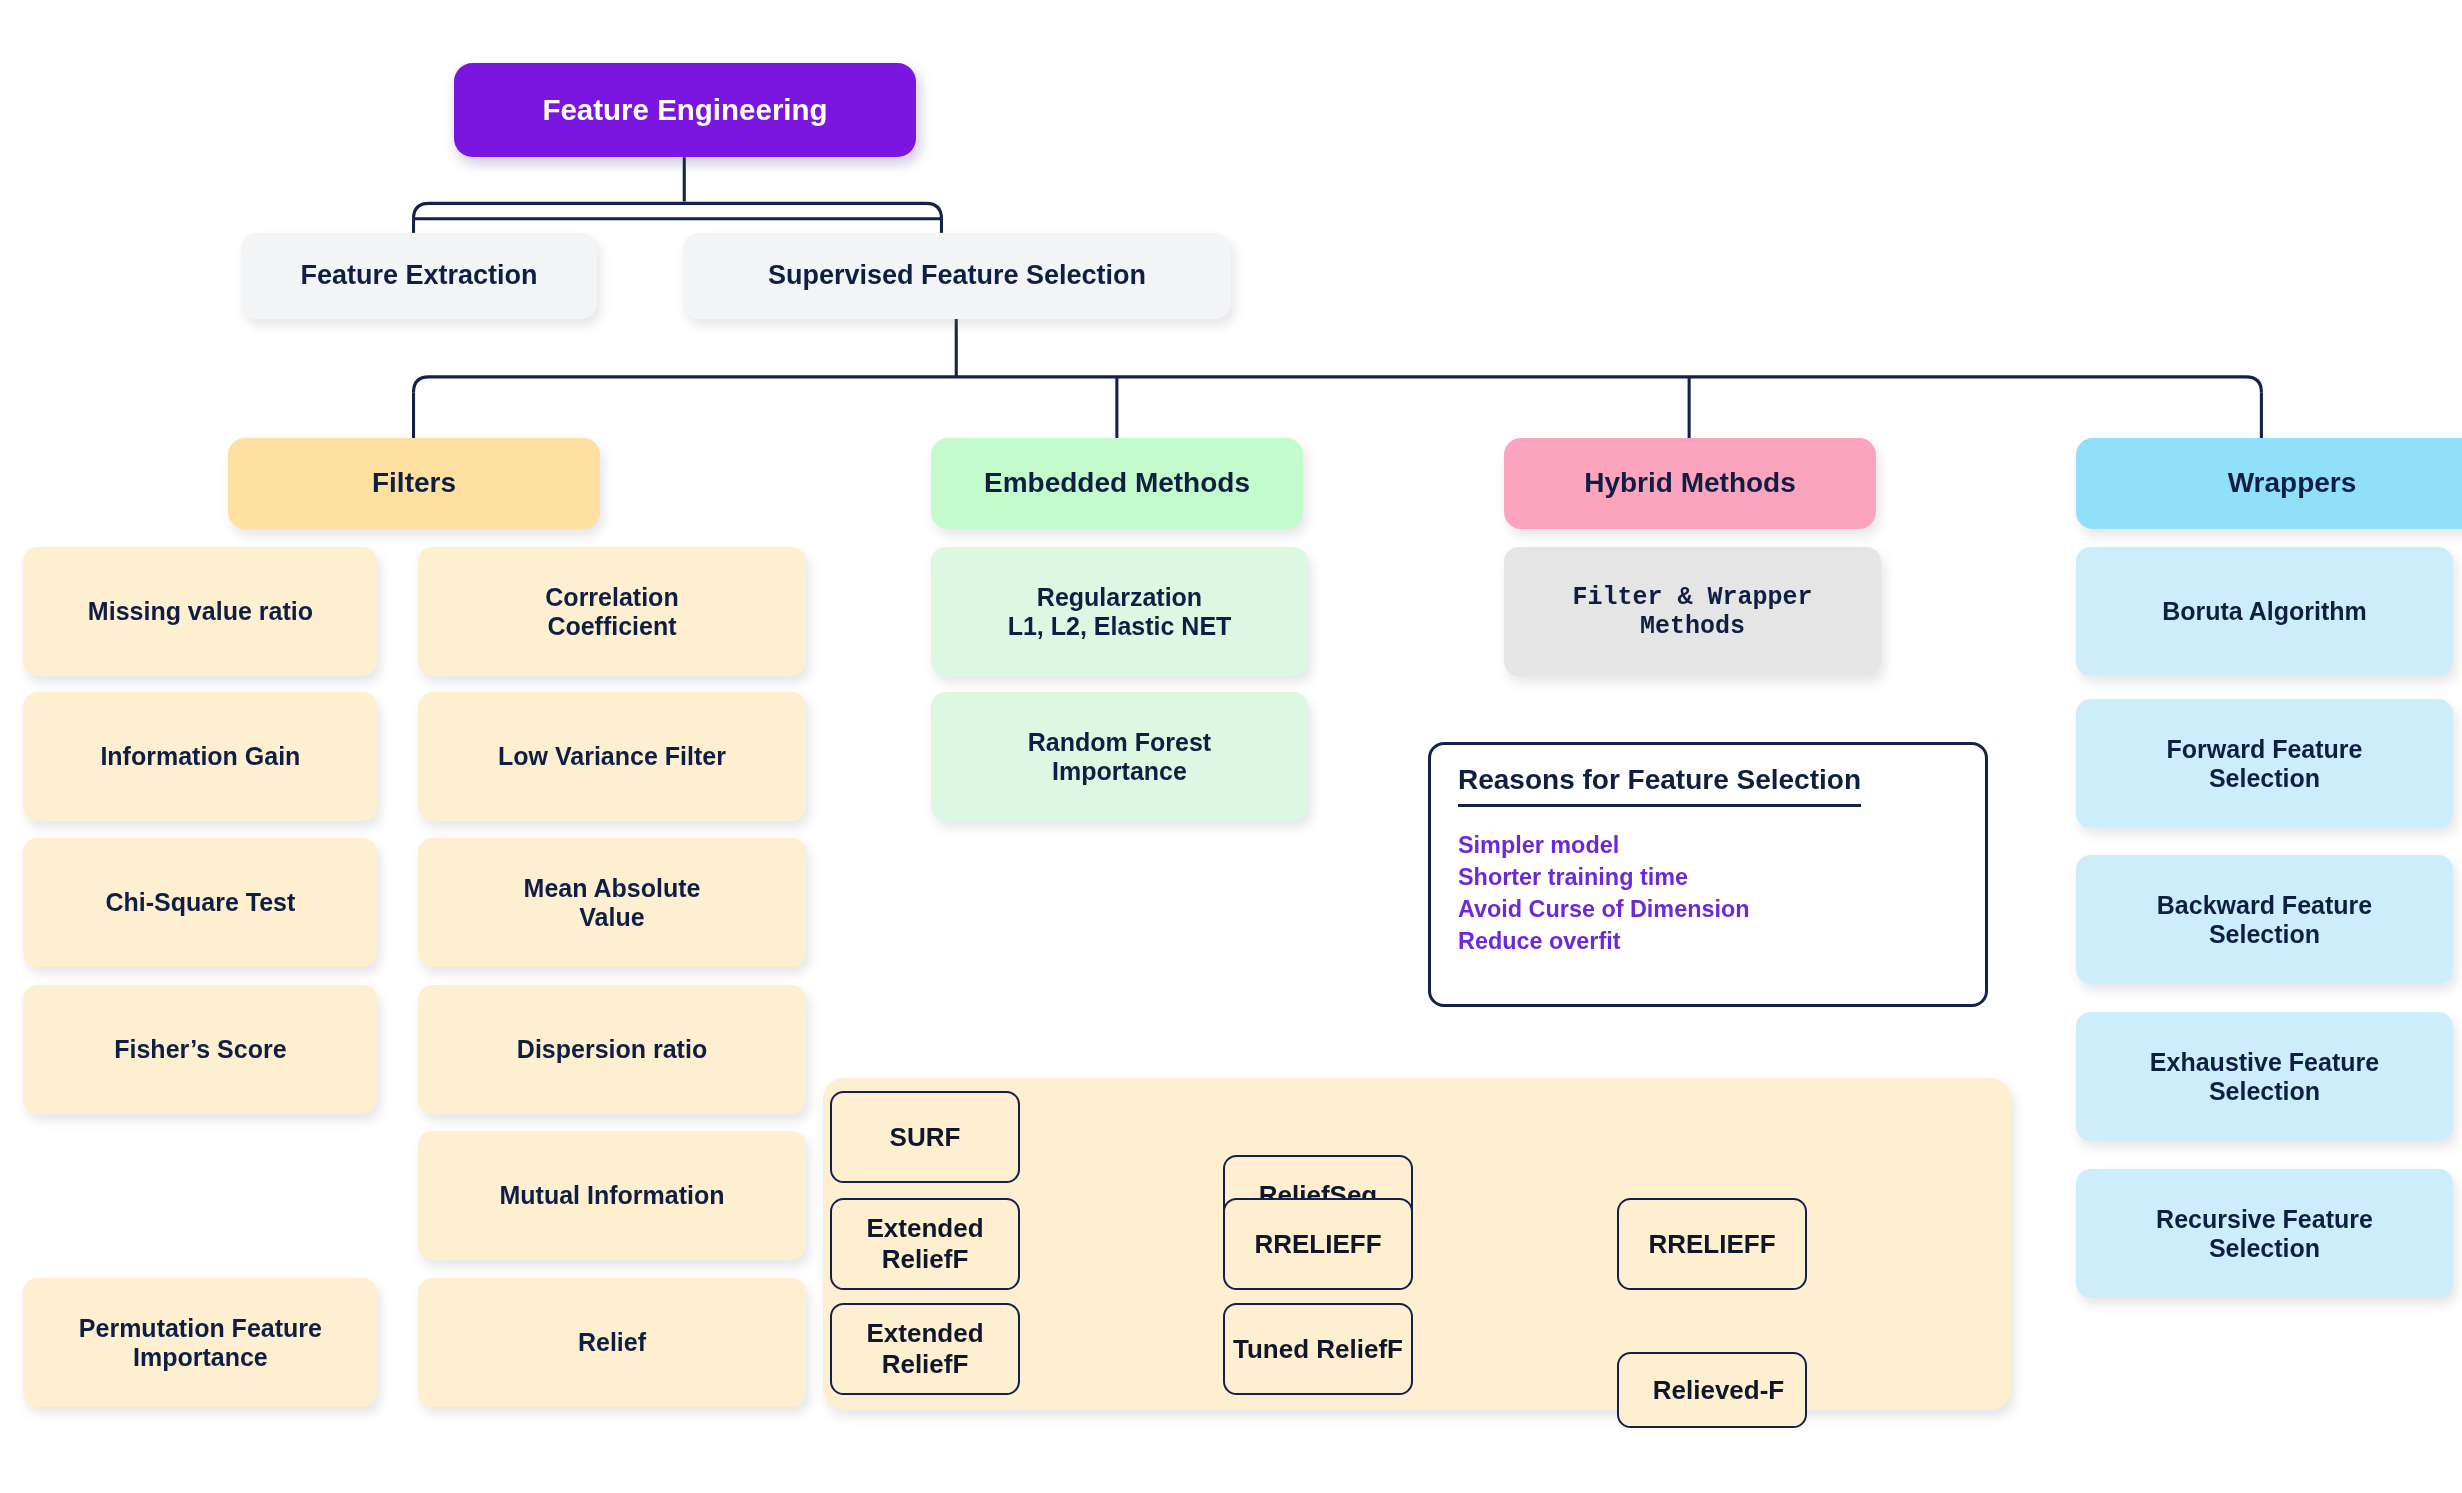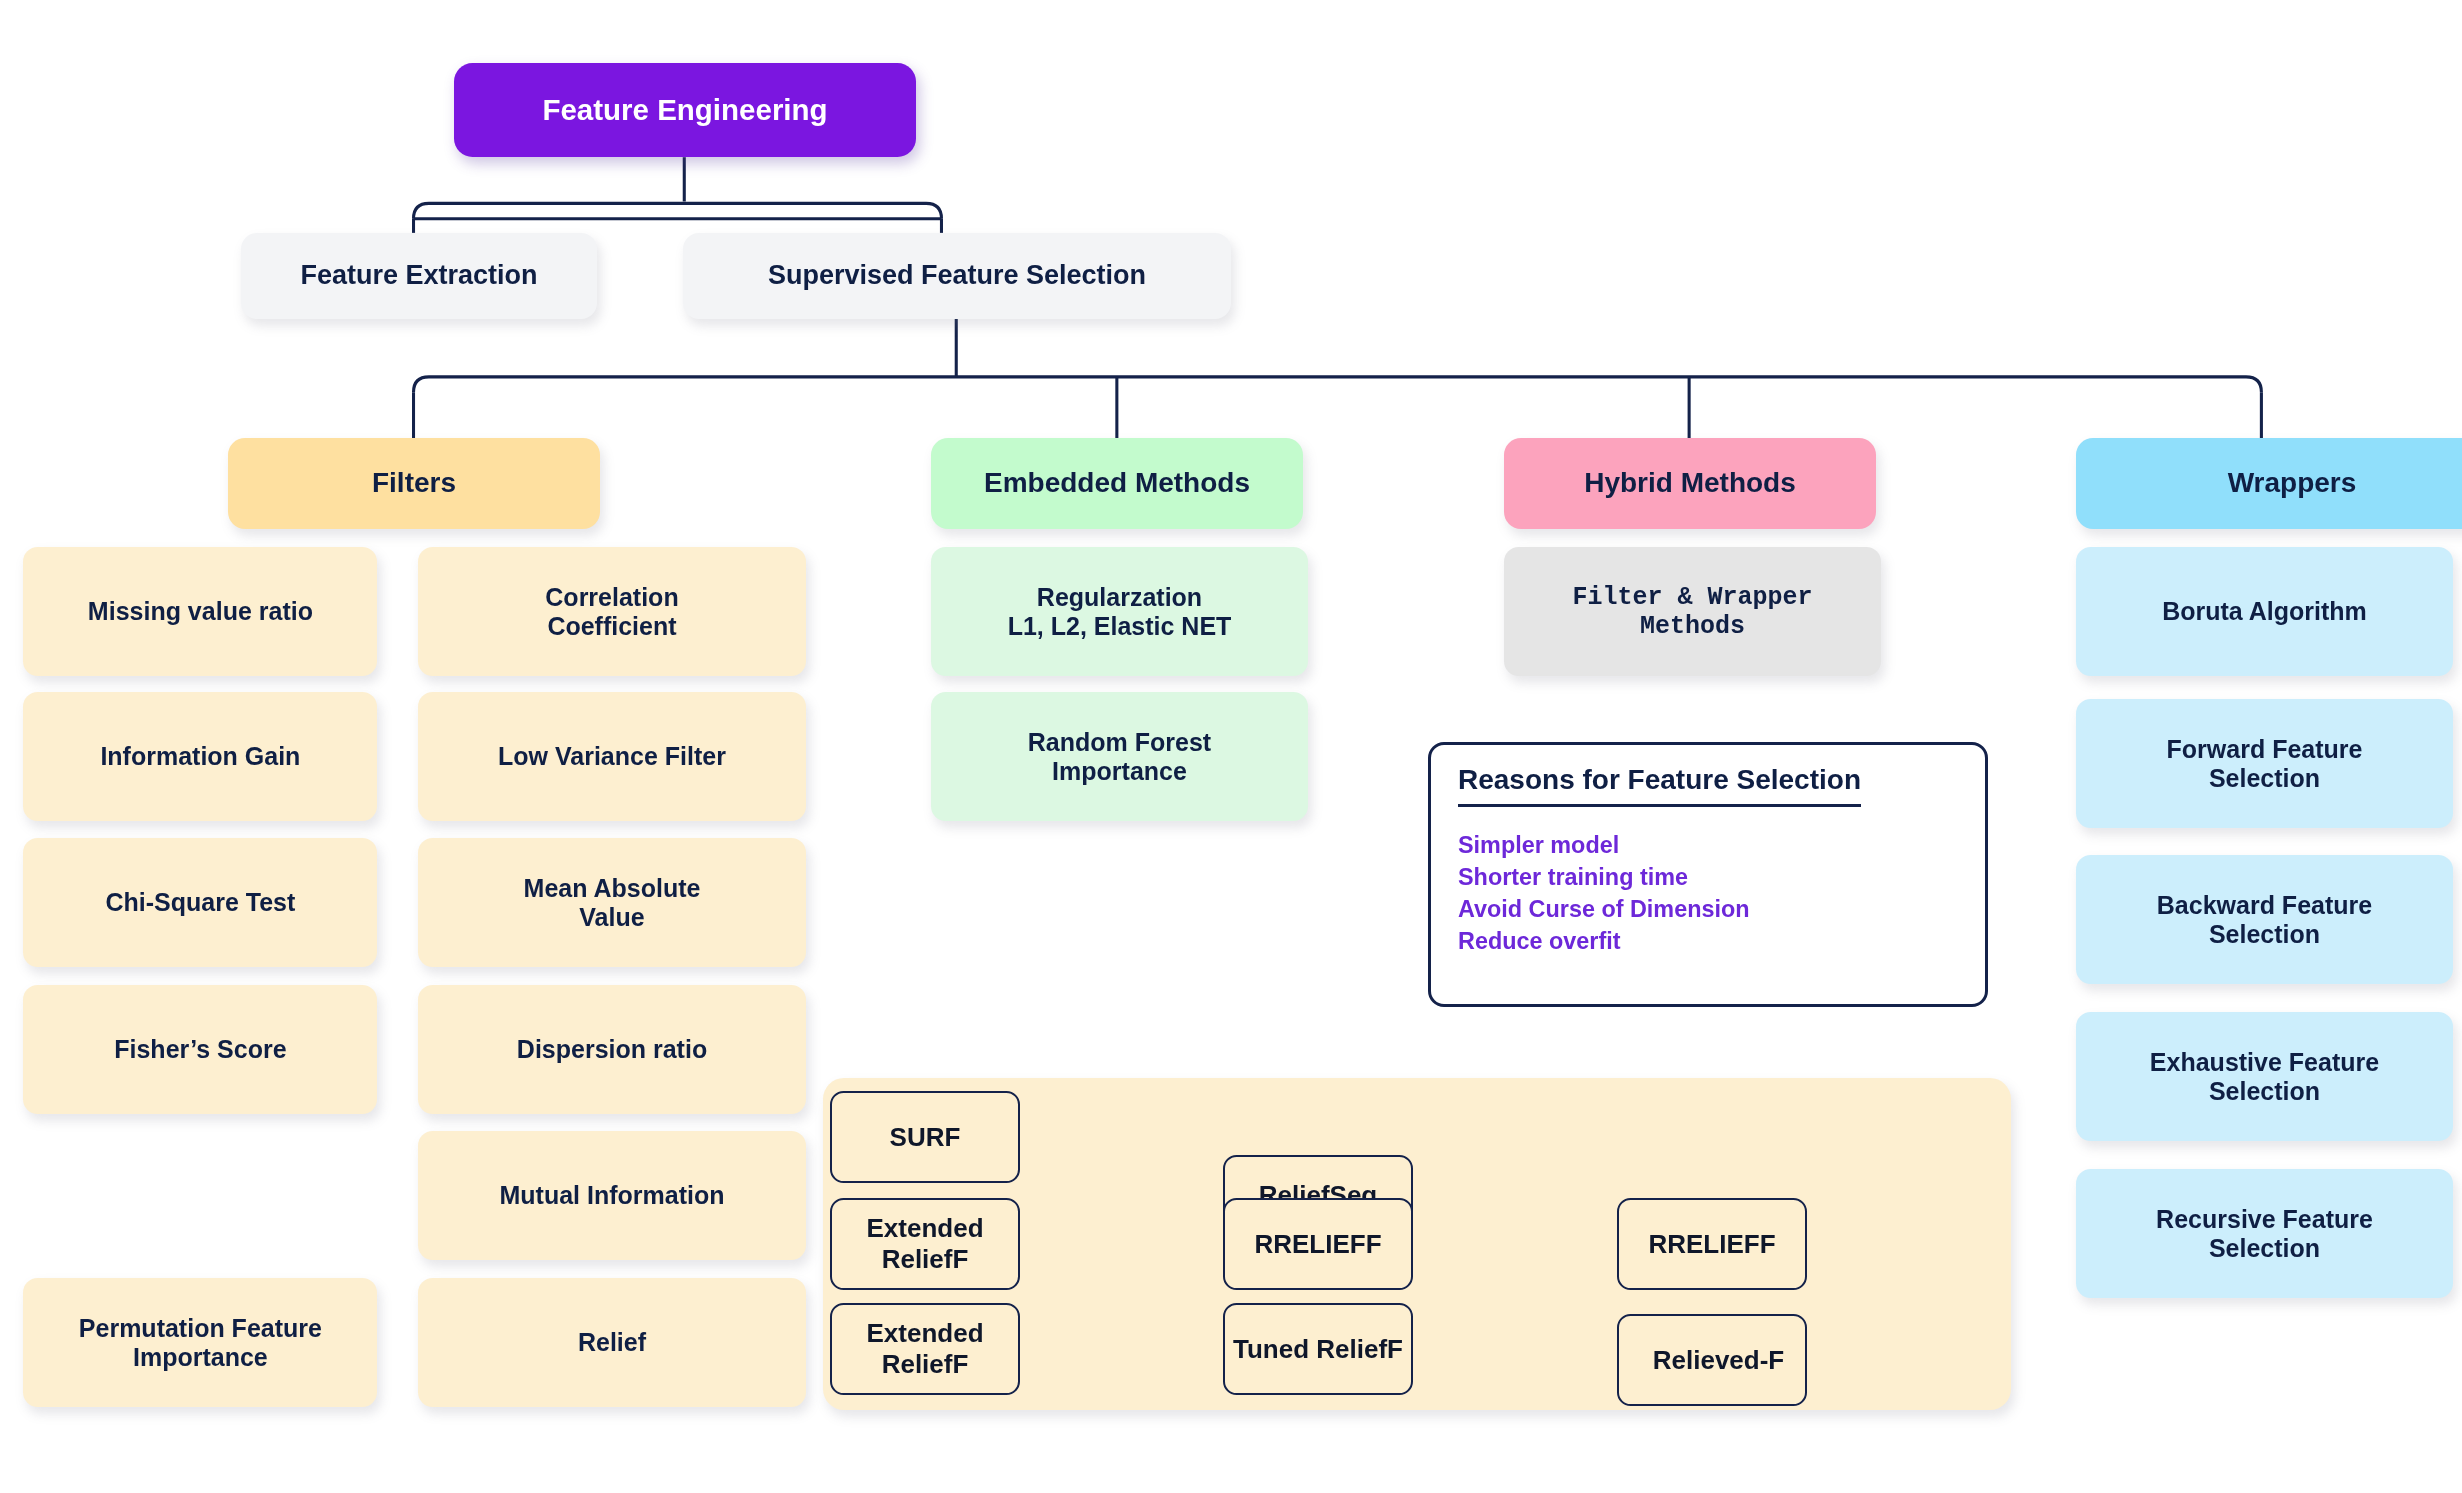--- a/index.html
+++ b/index.html
@@ -199,16 +199,16 @@
 
   <div class="relief-cell" style="left:830px; top:1091px; width:190px; height:92px;">SURF</div>
   <div class="relief-cell" style="left:1223px; top:1155px; width:190px; height:80px;text-align:right;">ReliefSeq</div>
 
   <div class="relief-cell" style="left:830px; top:1198px; width:190px; height:92px;">Extended ReliefF</div>
   <div class="relief-cell" style="left:1223px; top:1198px; width:190px; height:92px;">RRELIEFF</div>
   <div class="relief-cell" style="left:1617px; top:1198px; width:190px; height:92px;">RRELIEFF</div>
 
   <div class="relief-cell" style="left:830px; top:1303px; width:190px; height:92px;">Extended ReliefF</div>
   <div class="relief-cell" style="left:1223px; top:1303px; width:190px; height:92px;">Tuned ReliefF</div>
-  <div class="relief-cell" style="left:1617px; top:1314px; width:190px; height:92px;padding-left:13px;">Relieved-F</div>
+  <div class="relief-cell" style="left:1617px; top:1352px; width:190px; height:76px;padding-left:13px;">Relieved-F</div>
 
 </div>
 
 
 </body></html>

